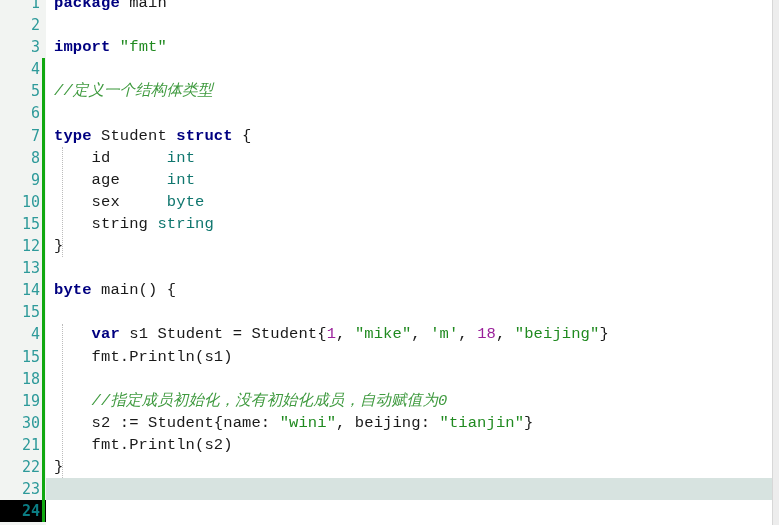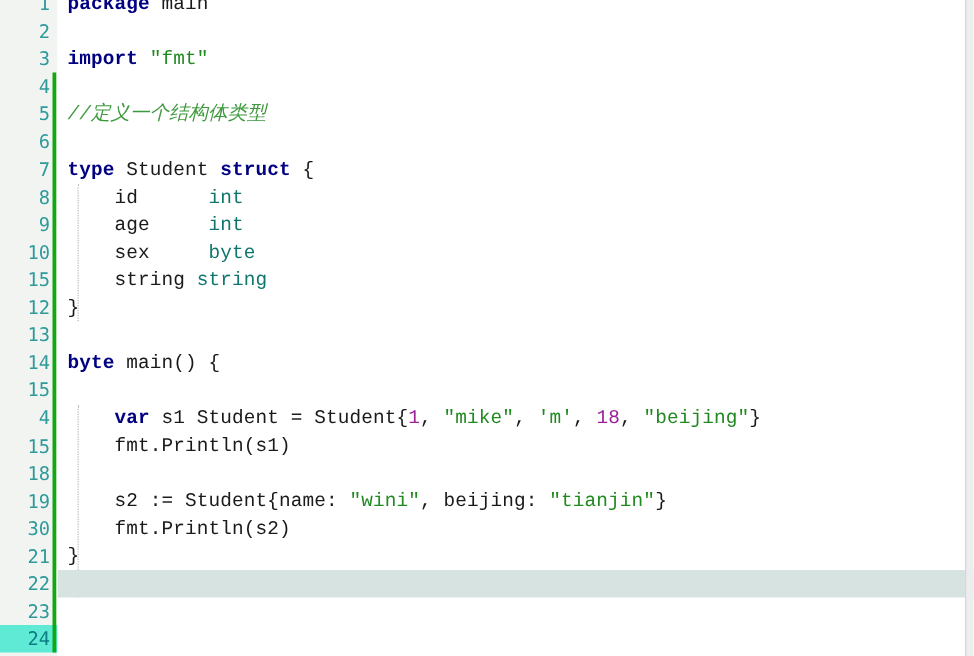--- a/index.html
+++ b/index.html
@@ -40,22 +40,22 @@
     padding-right: 6px;
     box-sizing: border-box;
     font-size: 15px;
     color: #2e9a9a;
     font-family: "DejaVu Sans Mono", "Liberation Mono", monospace;
     white-space: pre;
     position: relative;
   }
   .gutter-line.current {
     color: #0b7d84;
-    font-weight: normal;
-    background: #5eead4;
+    font-weight: bold;
+    background: #000000;
   }
 
   
   .changebar {
     position: absolute;
     left: 42px;
     width: 3px;
     background: #11a811;
     top: 0;
   }
@@ -174,20 +174,21 @@
         <div class="code-line"><span class="plain">    age     </span><span class="typ">int</span></div>
         <div class="code-line"><span class="plain">    sex     </span><span class="typ">byte</span></div>
         <div class="code-line"><span class="plain">    string </span><span class="typ">string</span></div>
         <div class="code-line"><span class="punct">}</span></div>
         <div class="code-line">&nbsp;</div>
         <div class="code-line"><span class="kw">byte</span><span class="plain"> main() {</span></div>
         <div class="code-line"><span class="plain">    </span></div>
         <div class="code-line"><span class="plain">    </span><span class="kw">var</span><span class="plain"> s1 Student = Student{</span><span class="num">1</span><span class="punct">, </span><span class="str">"mike"</span><span class="punct">, </span><span class="str">'m'</span><span class="punct">, </span><span class="num">18</span><span class="punct">, </span><span class="str">"beijing"</span><span class="punct">}</span></div>
         <div class="code-line"><span class="plain">    fmt.Println(s1)</span></div>
         <div class="code-line">&nbsp;</div>
+        <div class="code-line"><span class="plain">    </span><span class="cmt">//指定成员初始化，没有初始化成员，自动赋值为0</span></div>
         <div class="code-line"><span class="plain">    s2 := Student{name: </span><span class="str">"wini"</span><span class="plain">, beijing: </span><span class="str">"tianjin"</span><span class="punct">}</span></div>
         <div class="code-line"><span class="plain">    fmt.Println(s2)</span></div>
         <div class="code-line"><span class="punct">}</span></div>
         <div class="code-line current">&nbsp;</div>
       </div>
   </div>
 
   <div class="scroll-strip">
     <div class="scroll-thumb"></div>
   </div>

